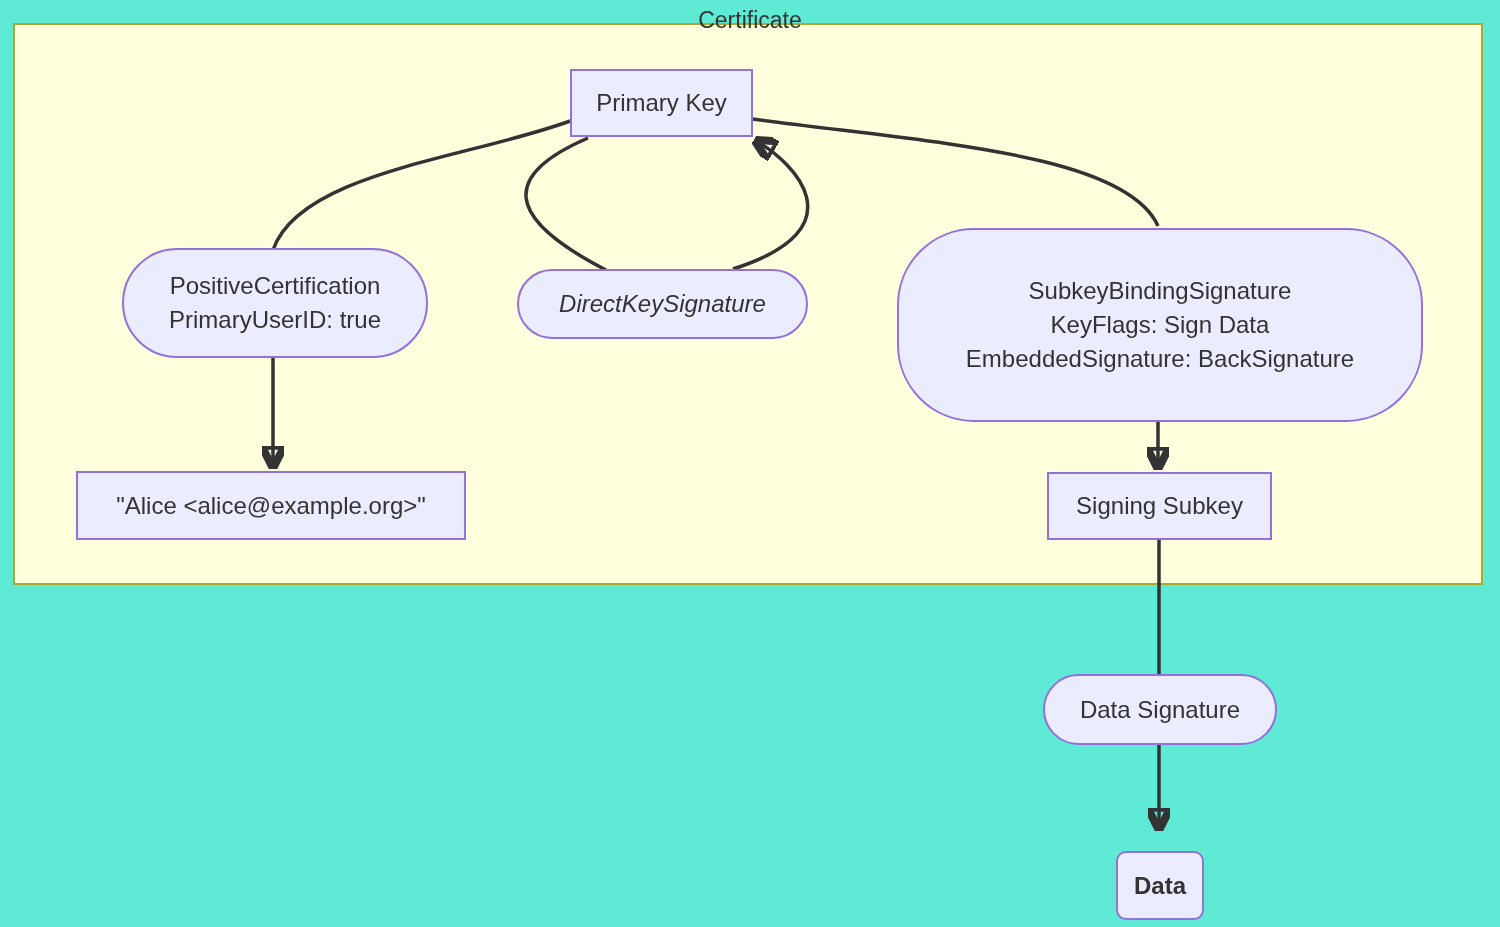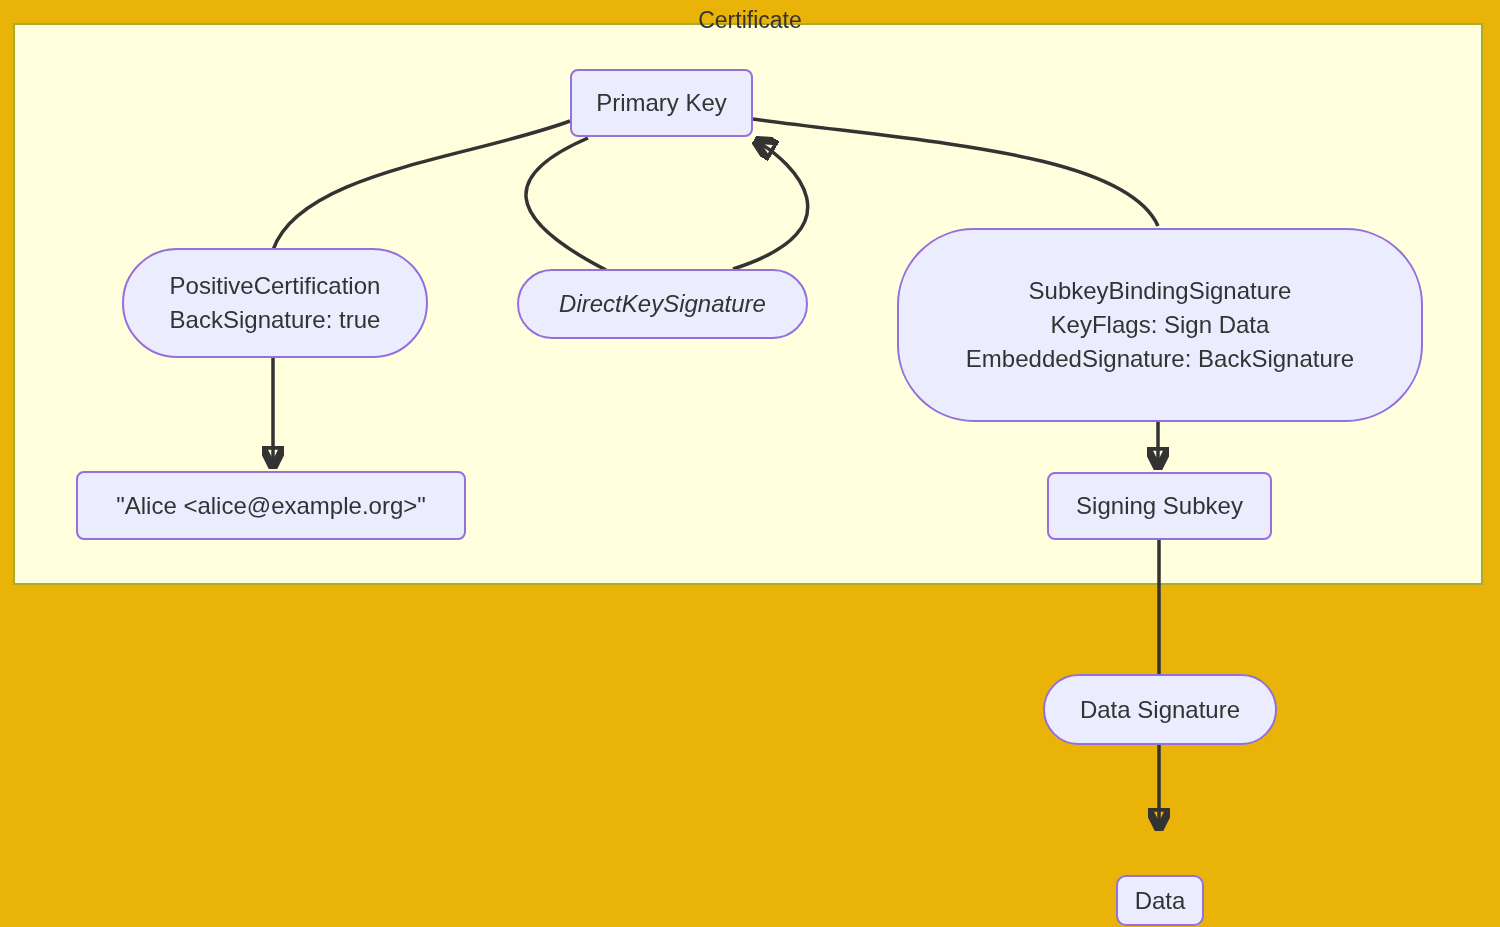--- a/index.html
+++ b/index.html
@@ -5,21 +5,21 @@
   html, body {
     margin: 0;
     padding: 0;
     background: #ffffff;
     font-family: "Liberation Sans", sans-serif;
   }
   .canvas {
     position: relative;
     width: 1500px;
     height: 927px;
-    background: #eab308;
+    background: #5eead4;
     overflow: hidden;
   }
   .cluster {
     position: absolute;
     left: 13px;
     top: 23px;
     width: 1470px;
     height: 562px;
     background: #FFFFDE;
     border: 2px solid #AAAA33;
@@ -56,35 +56,35 @@
     color: #333333;
     display: flex;
     align-items: center;
     justify-content: center;
     text-align: center;
     font-size: 24px;
     line-height: 34px;
     white-space: pre-line;
     z-index: 2;
   }
-  .rect     { border-radius: 8px; }
+  .rect     { border-radius: 0; }
   .rounded  { border-radius: 10px; }
   .stadium-sm { border-radius: 36px; }
   .stadium-md { border-radius: 55px; }
   .stadium-lg { border-radius: 77px; }
 
   
   #n-primary-key   { left: 570px;  top: 69px;  width: 183px; height: 68px; }
   #n-pos-cert      { left: 122px;  top: 248px; width: 306px; height: 110px; }
   #n-dks           { left: 517px;  top: 269px; width: 291px; height: 70px; font-style: italic; }
   #n-sbs           { left: 897px;  top: 228px; width: 526px; height: 194px; }
   #n-user-id       { left: 76px;   top: 471px; width: 390px; height: 69px; }
   #n-signing-sub   { left: 1047px; top: 472px; width: 225px; height: 68px; }
   #n-data-sig      { left: 1043px; top: 674px; width: 234px; height: 71px; }
-  #n-data          { left: 1116px; top: 875px; width: 88px;  height: 51px; }
+  #n-data          { left: 1116px; top: 851px; width: 88px;  height: 69px; font-weight: bold; }
 </style>
 </head>
 <body>
 
 <div class="canvas">
 
   <div class="cluster"></div>
   <div class="cluster-title">Certificate</div>
 
   <svg class="edges" width="1500" height="927" viewBox="0 0 1500 927">
@@ -102,21 +102,21 @@
     <path d="M 1159 540 L 1159 674"></path>
     <path d="M 1159 745 L 1159 826" marker-end="url(#arrow)"></path>
   </svg>
 
   <div id="n-primary-key" class="node rect">
     <span>Primary Key</span>
   </div>
 
   <div id="n-pos-cert" class="node stadium-md">
     <span>PositiveCertification
-BackSignature: true</span>
+PrimaryUserID: true</span>
   </div>
 
   <div id="n-dks" class="node stadium-sm">
     <span>DirectKeySignature</span>
   </div>
 
   <div id="n-sbs" class="node stadium-lg">
     <span>SubkeyBindingSignature
 KeyFlags: Sign Data
 EmbeddedSignature: BackSignature</span>

